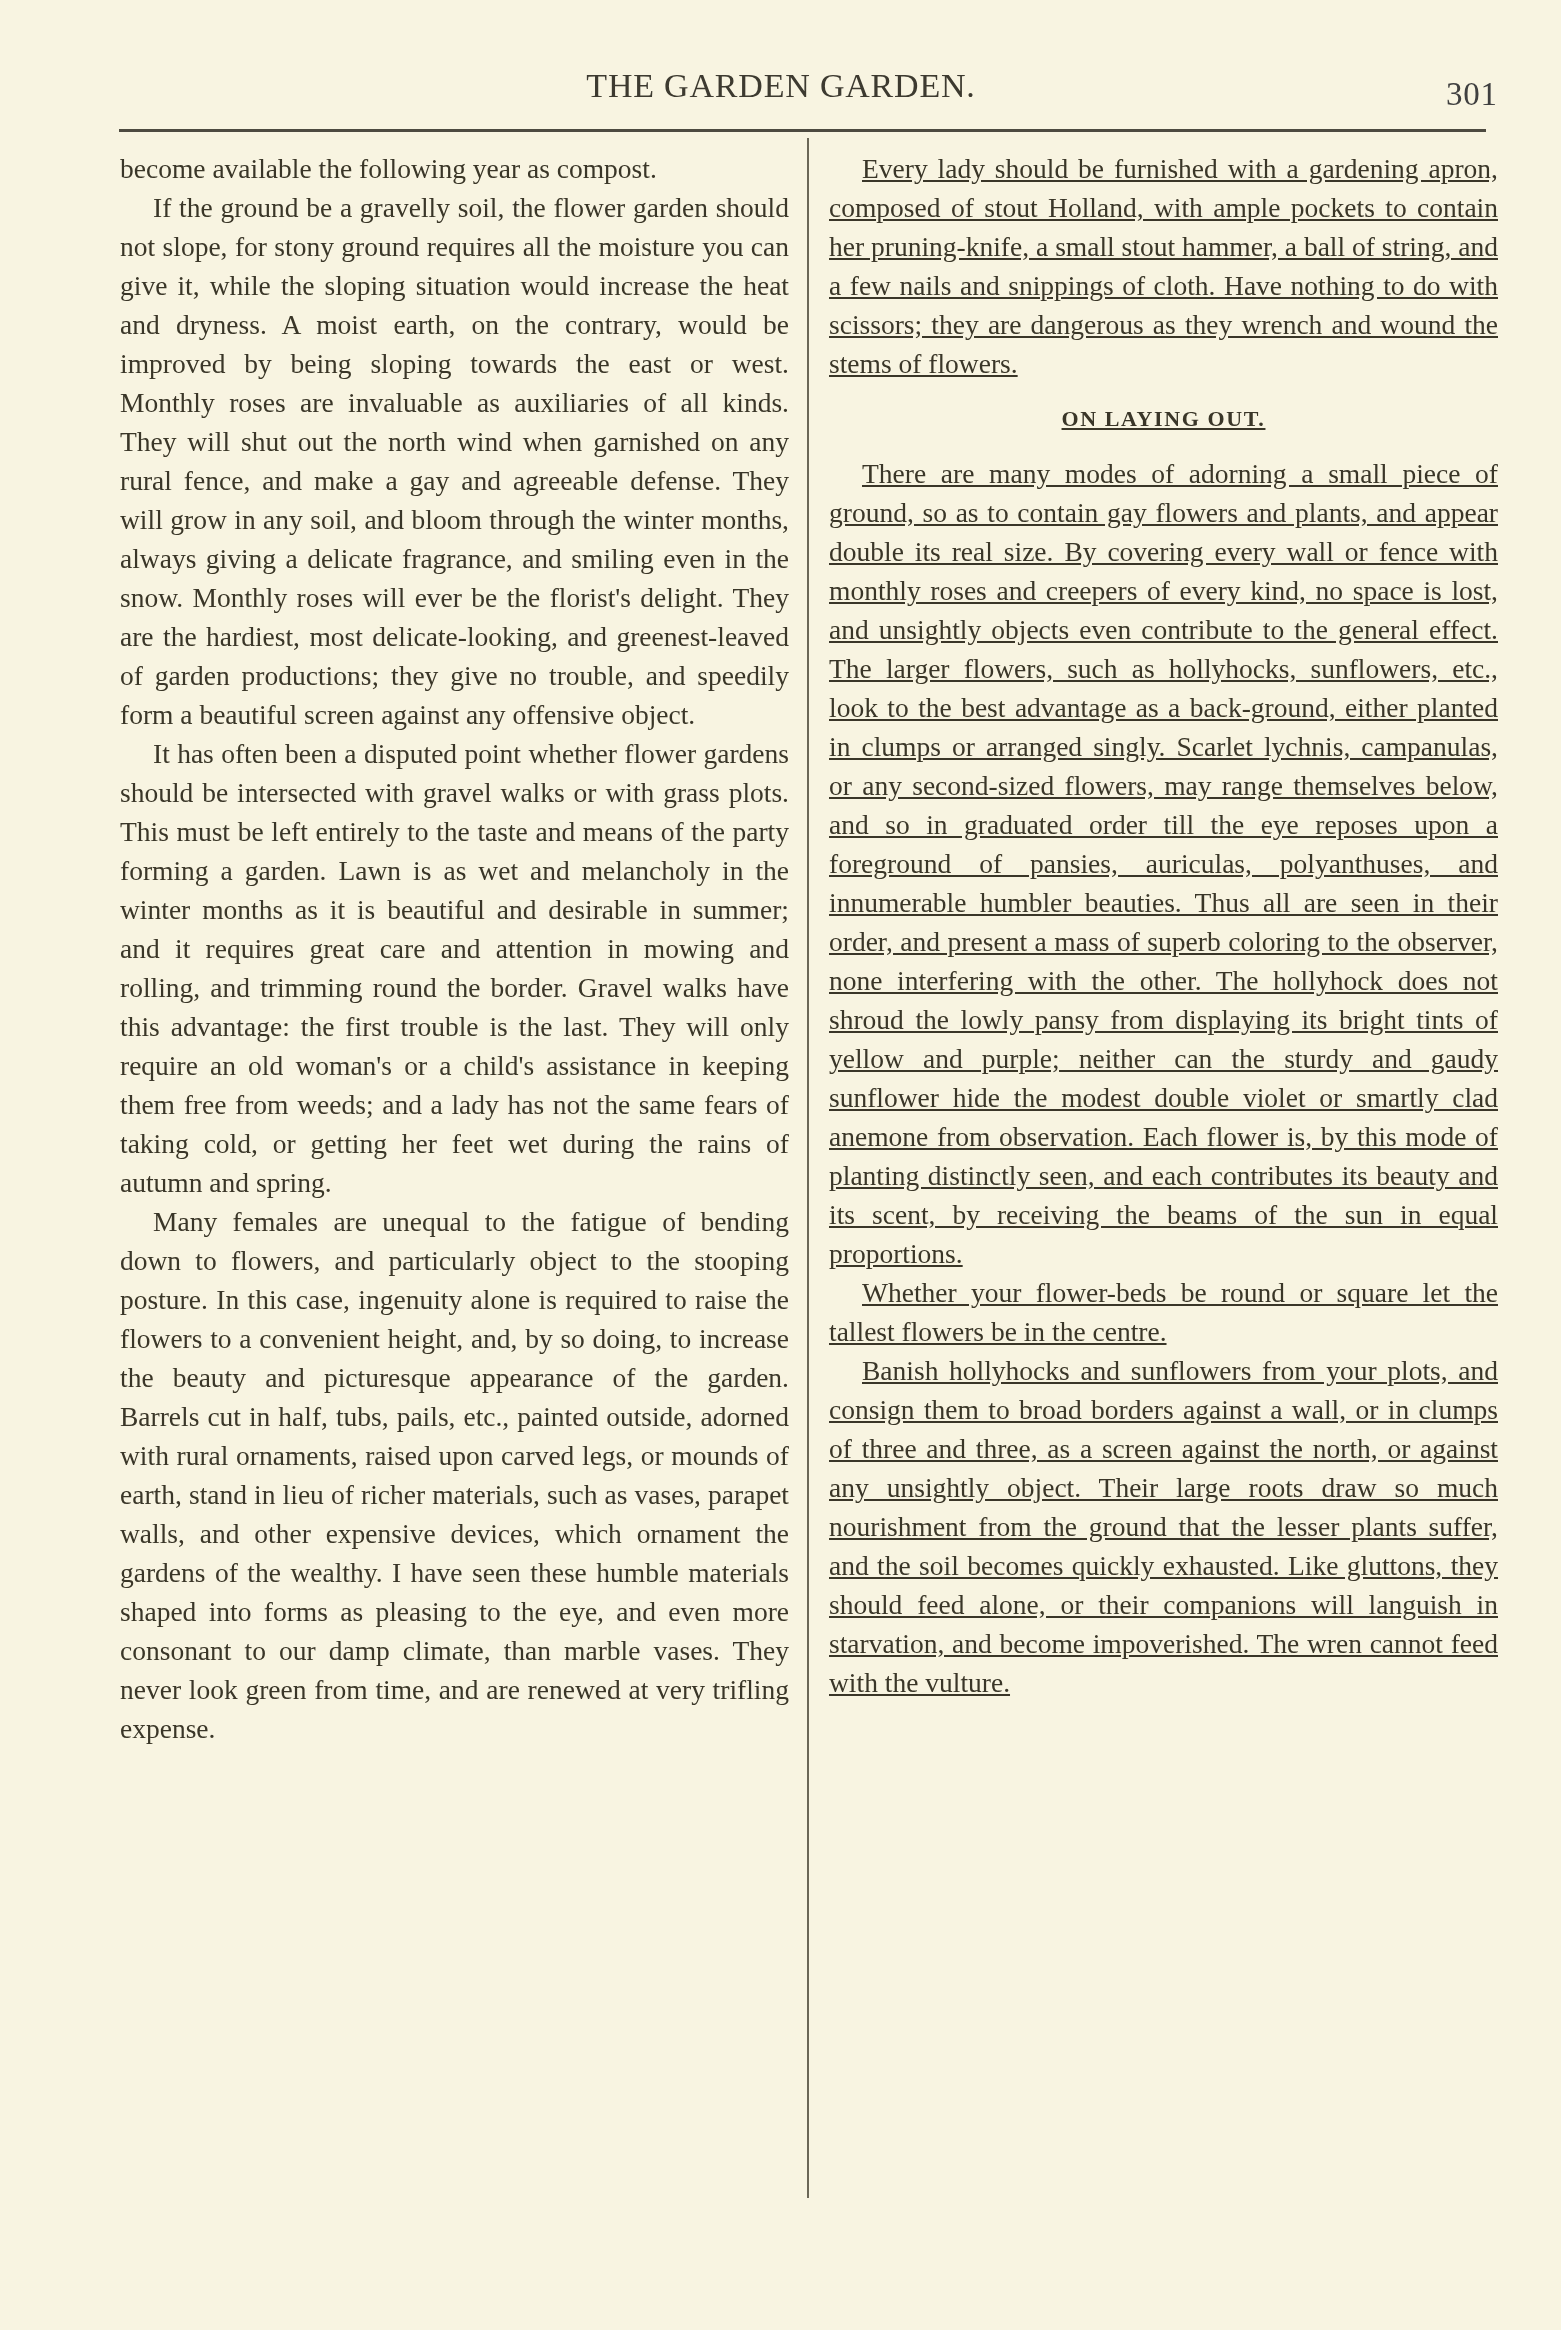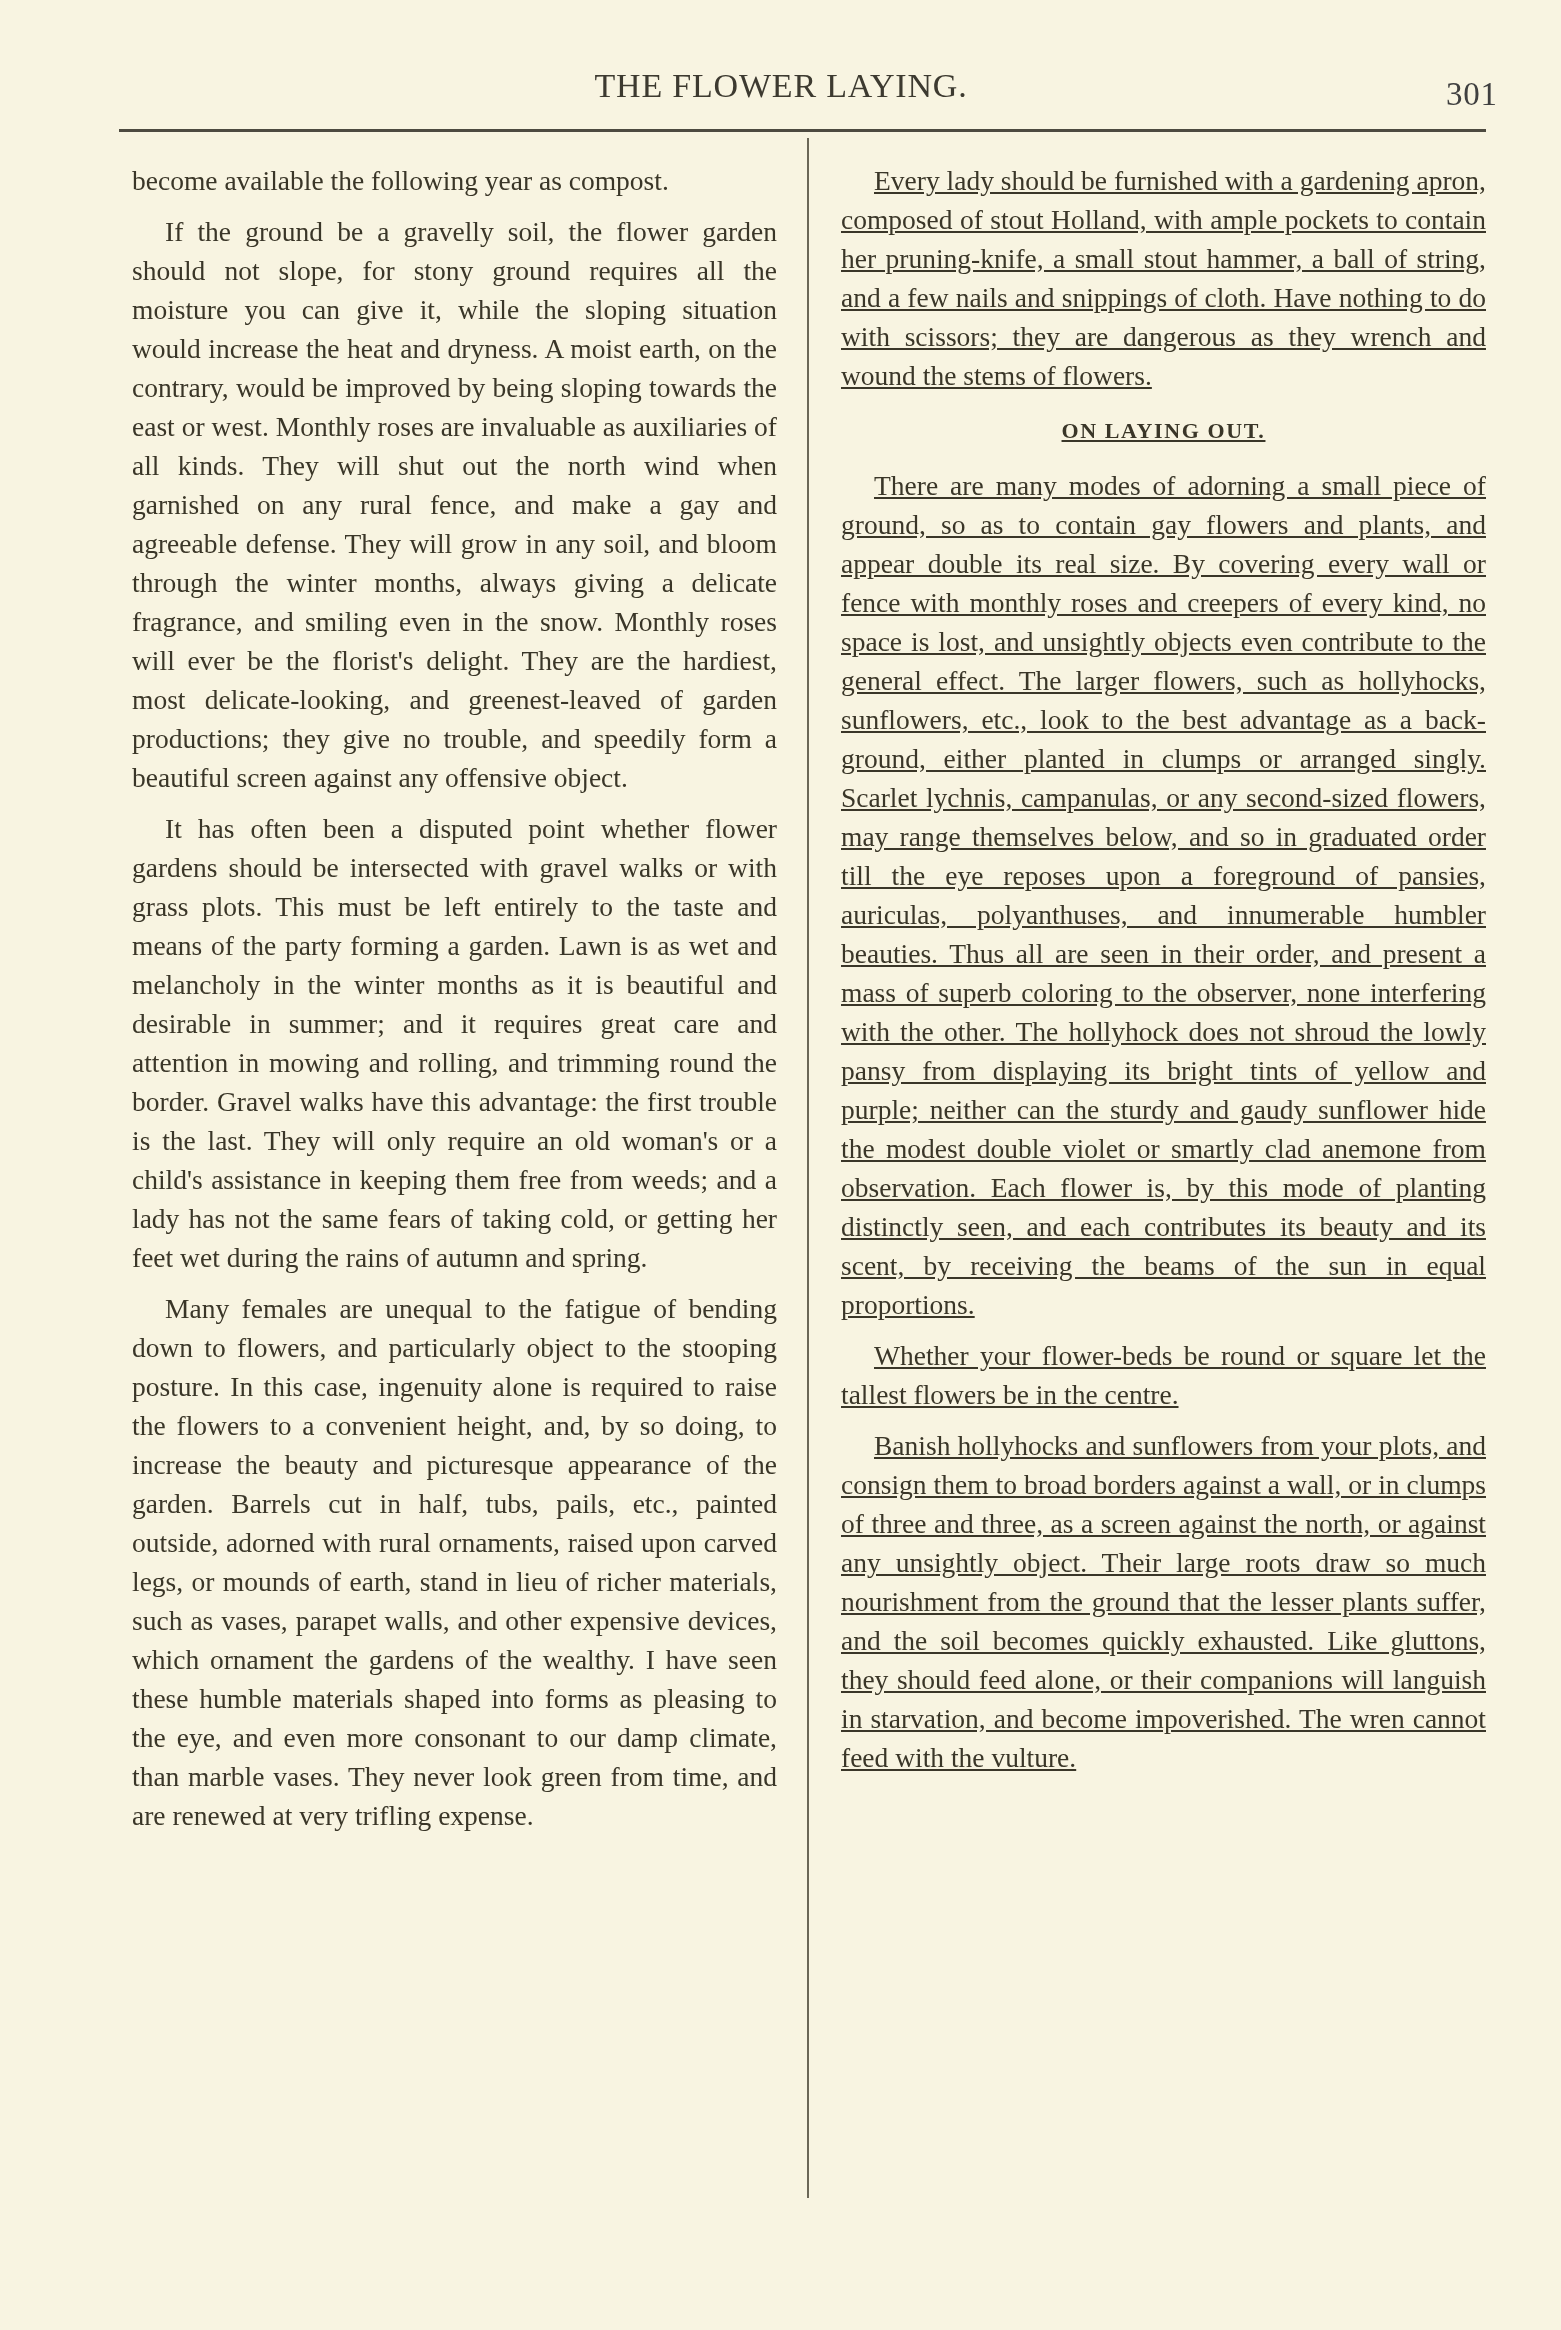--- a/index.html
+++ b/index.html
@@ -27,31 +27,31 @@
     position: absolute; top: 138px; left: 807px; width: 1.6px; height: 2060px;
     background: #6b6757;
   }
   .column {
     position: absolute; top: 149px; width: 669px;
     font-size: 27.5px; line-height: 39px;
     text-align: justify; hyphens: manual;
   }
   .col-left { left: 120px; }
   .col-right { left: 829px; width: 669px; text-decoration: underline; }
-  .column p { margin: 12px; text-indent: 33px; }
+  .column p { margin: 0; text-indent: 33px; }
   .column p.no-indent { text-indent: 0; }
   .section-head {
     text-align: center; font-size: 22px; letter-spacing: 1.6px;
     margin: 16px; line-height: 39px;
   }
 </style>
 </head>
 <body>
 
-<div class="running-head">THE FLOWER LAYING.</div>
+<div class="running-head">THE GARDEN GARDEN.</div>
 <div class="page-number">301</div>
 <div class="rule"></div>
 <div class="col-divider"></div>
 
 <div class="column col-left">
   <p class="no-indent">become available the following year as compost.</p>
   <p>If the ground be a gravelly soil, the flower garden should not slope, for stony ground requires all the moisture you can give it, while the sloping situation would increase the heat and dryness. A moist earth, on the contrary, would be improved by being sloping towards the east or west. Monthly roses are invaluable as auxiliaries of all kinds. They will shut out the north wind when garnished on any rural fence, and make a gay and agreeable defense. They will grow in any soil, and bloom through the winter months, always giving a delicate fragrance, and smiling even in the snow. Monthly roses will ever be the florist's delight. They are the hardiest, most delicate-looking, and greenest-leaved of garden productions; they give no trouble, and speedily form a beautiful screen against any offensive object.</p>
   <p>It has often been a disputed point whether flower gardens should be intersected with gravel walks or with grass plots. This must be left entirely to the taste and means of the party forming a garden. Lawn is as wet and melancholy in the winter months as it is beautiful and desirable in summer; and it requires great care and attention in mowing and rolling, and trimming round the border. Gravel walks have this advantage: the first trouble is the last. They will only require an old woman's or a child's assistance in keeping them free from weeds; and a lady has not the same fears of taking cold, or getting her feet wet during the rains of autumn and spring.</p>
   <p>Many females are unequal to the fatigue of bending down to flowers, and particularly object to the stooping posture. In this case, ingenuity alone is required to raise the flowers to a convenient height, and, by so doing, to increase the beauty and picturesque appearance of the garden. Barrels cut in half, tubs, pails, etc., painted outside, adorned with rural ornaments, raised upon carved legs, or mounds of earth, stand in lieu of richer materials, such as vases, parapet walls, and other expensive devices, which ornament the gardens of the wealthy. I have seen these humble materials shaped into forms as pleasing to the eye, and even more consonant to our damp climate, than marble vases. They never look green from time, and are renewed at very trifling expense.</p>
 </div>

